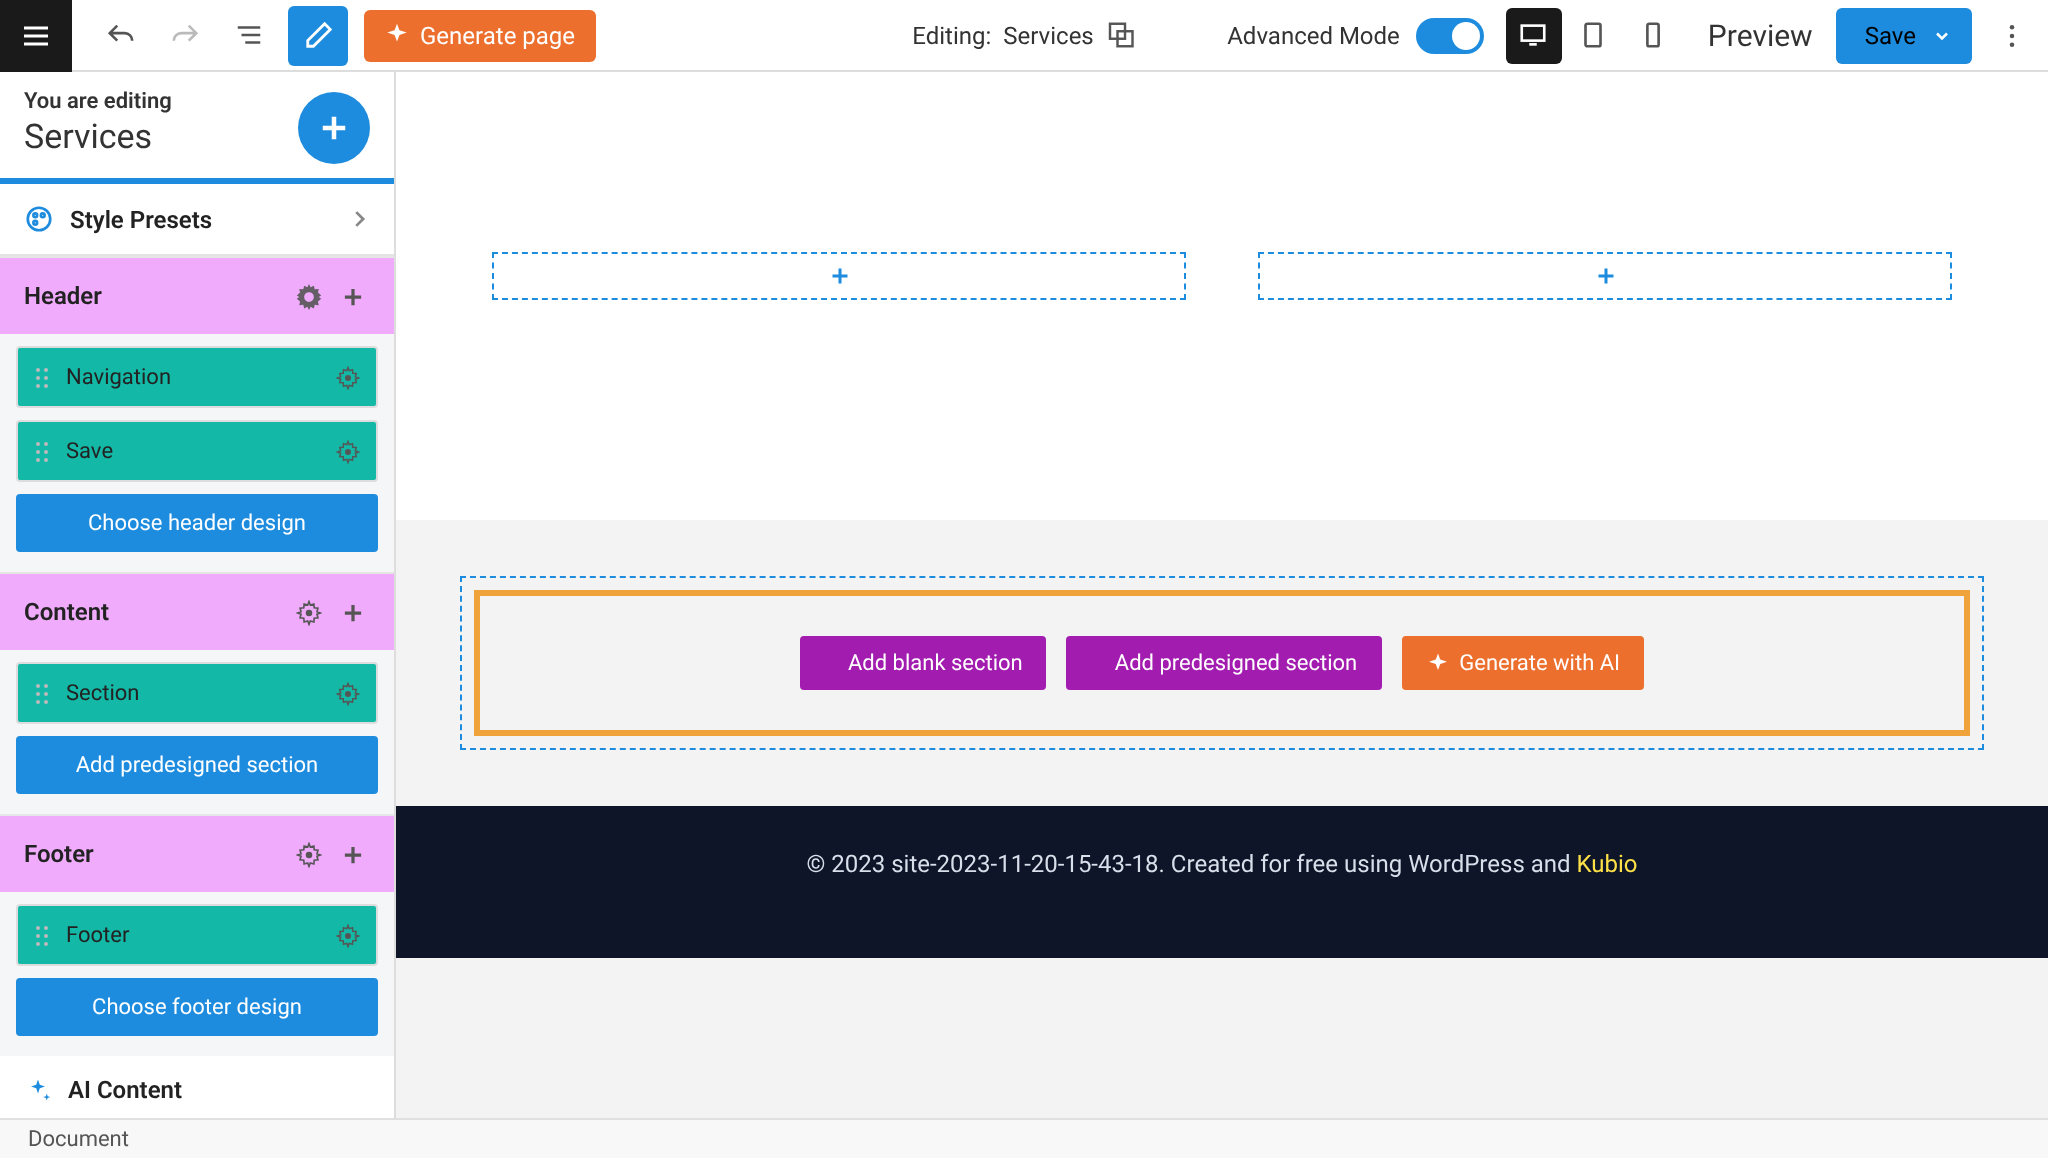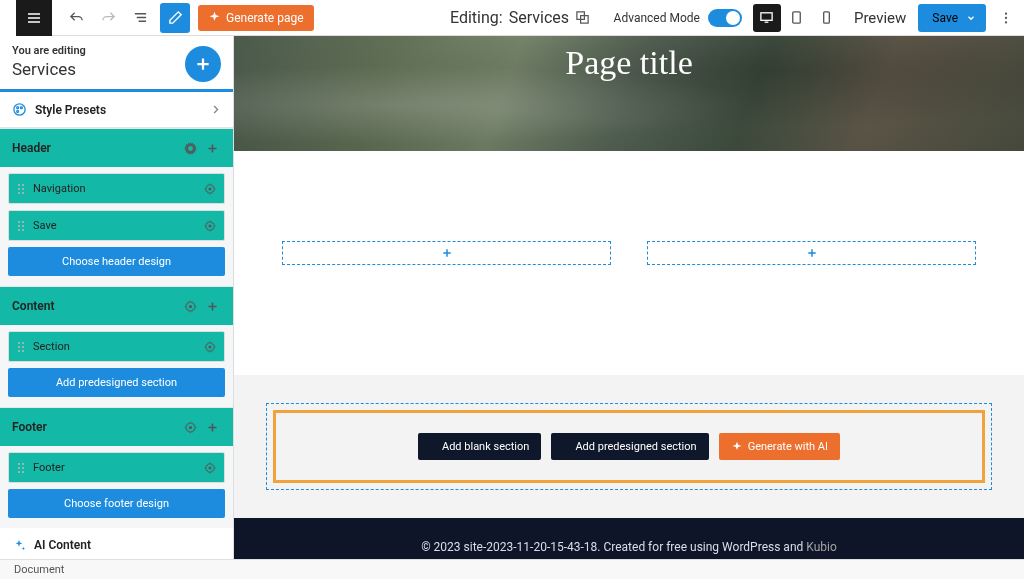--- a/index.html
+++ b/index.html
@@ -1,72 +1,72 @@
 <!DOCTYPE html>
 <html><head>
 <meta charset="utf-8">
 <style>
 * { box-sizing: border-box; margin: 0; padding: 0; }
 body { font-family: -apple-system, BlinkMacSystemFont, "Segoe UI", Roboto, sans-serif; font-size: 13px; color: #222; height: 579px; width: 1024px; overflow: hidden; display: flex; flex-direction: column; }
-.topbar { height: 36px; background: #fff; border-bottom: 1px solid #ddd; display: flex; align-items: flex-start; position: relative; margin-left: 16px; }
+.topbar { height: 36px; background: #fff; border-bottom: 1px solid #ddd; display: flex; align-items: flex-start; position: relative; }
 .topbar .left-cluster, .topbar .center-cluster, .topbar .right-cluster { display: flex; align-items: center; height: 100%; }
 .topbar .left-cluster { flex: 0 0 auto; }
 .topbar .center-cluster { position: absolute; left: 50%; transform: translateX(-50%); }
 .topbar .right-cluster { margin-left: auto; }
 .hamburger { width: 36px; height: 36px; background: #1a1a1a; display: flex; align-items: center; justify-content: center; cursor: pointer; }
 .icon-btn { width: 28px; height: 28px; display: flex; align-items: center; justify-content: center; cursor: pointer; border-radius: 3px; margin: 0 2px; color: #555; }
 .toolbar-sep { width: 8px; }
 .edit-mode-btn { background: #1e8cde; color: #fff; width: 30px; height: 30px; display: flex; align-items: center; justify-content: center; border-radius: 3px; margin: 0 4px; cursor: pointer; }
 .generate-btn { background: #ec6f2e; color: #fff; height: 26px; padding: 0 10px; border-radius: 3px; display: flex; align-items: center; gap: 5px; font-size: 12px; cursor: pointer; margin-left: 4px; }
-.editing-label { font-size: 16px; color: #333; display: flex; align-items: center; gap: 6px; }
+.editing-label { font-size: 12px; color: #333; display: flex; align-items: center; gap: 6px; }
 .editing-label .val { font-weight: 400; }
 .adv-mode { font-size: 12px; color: #333; margin-right: 8px; }
 .toggle { width: 34px; height: 18px; background: #1e8cde; border-radius: 9px; position: relative; margin-right: 10px; cursor: pointer; }
 .toggle::after { content: ""; position: absolute; top: 2px; right: 2px; width: 14px; height: 14px; background: #fff; border-radius: 50%; }
 .device-btn { width: 28px; height: 28px; display: flex; align-items: center; justify-content: center; cursor: pointer; border-radius: 3px; margin: 0 1px; color: #555; }
 .device-btn.active { background: #1a1a1a; color: #fff; }
 .preview-link { font-size: 15px; color: #333; margin: 0 12px; cursor: pointer; }
 .save-btn { background: #1e8cde; color: #000000; height: 28px; padding: 0 10px 0 14px; border-radius: 3px; display: flex; align-items: center; gap: 8px; font-size: 12px; cursor: pointer; margin-right: 6px; }
 .dots-btn { width: 28px; height: 28px; display: flex; align-items: center; justify-content: center; cursor: pointer; margin-right: 4px; color: #555; }
 .body { flex: 1; display: flex; min-height: 0; }
-.sidebar { width: 234px; background: #f5f6f7; border-right: 1px solid #ddd; display: flex; flex-direction: column; overflow-y: auto; position: relative; }
+.sidebar { width: 198px; background: #f5f6f7; border-right: 1px solid #ddd; display: flex; flex-direction: column; overflow-y: auto; position: relative; }
 .sidebar::-webkit-scrollbar { width: 10px; }
 .sidebar::-webkit-scrollbar-track { background: #eee; }
 .sidebar::-webkit-scrollbar-thumb { background: #bbb; border-radius: 5px; }
 .you-editing { background: #fff; padding: 8px 12px 10px; position: relative; border-bottom: 3px solid #1e8cde; }
 .you-editing .lbl { font-size: 11px; font-weight: 600; color: #333; }
 .you-editing .val { font-size: 17px; color: #333; margin-top: 2px; }
 .fab { position: absolute; top: 10px; right: 12px; width: 36px; height: 36px; background: #1e8cde; border-radius: 50%; display: flex; align-items: center; justify-content: center; cursor: pointer; }
 .panel-row { background: #fff; border-bottom: 1px solid #e3e3e3; padding: 10px 12px; display: flex; align-items: center; font-size: 12px; font-weight: 600; cursor: pointer; }
 .panel-row .spacer { flex: 1; }
 .panel-row svg.chev { color: #888; }
 .style-presets-icon { margin-right: 8px; color: #1e8cde; display: flex; }
-.section-header { padding: 10px 12px; font-size: 12px; font-weight: 600; display: flex; align-items: center; background: #14b8a6; border-top: 1px solid #e6e6e6; }
+.section-header { padding: 10px 12px; font-size: 12px; font-weight: 600; display: flex; align-items: center; background: #f0abfc; border-top: 1px solid #e6e6e6; }
 .section-header .spacer { flex: 1; }
 .section-header .hd-icon { width: 18px; height: 18px; display: flex; align-items: center; justify-content: center; cursor: pointer; color: #555; margin-left: 4px; }
 .section-body { padding: 6px 8px 10px; background: #f5f6f7; }
 .item-card { background: #14b8a6; border: 1px solid #ddd; border-radius: 2px; padding: 8px 8px; font-size: 11px; display: flex; align-items: center; margin-bottom: 6px; }
 .item-card .drag { color: #bbb; margin-right: 8px; display: flex; }
 .item-card .spacer { flex: 1; }
 .item-card .gear { color: #555; cursor: pointer; display: flex; }
 .primary-bar { background: #1e8cde; color: #fff; text-align: center; padding: 8px 0; font-size: 11px; border-radius: 2px; cursor: pointer; margin-top: 2px; }
 .canvas { flex: 1; background: #f3f3f3; overflow-y: auto; }
 .hero { height: 115px; background: linear-gradient(to bottom, rgba(80,90,80,0.3), rgba(60,70,60,0.4)), linear-gradient(110deg, #4a5a4a 0%, #6a7a5a 20%, #8a9a7a 35%, #5a6a5a 50%, #3a4a3a 65%, #6a5a4a 80%, #4a4a3a 100%); display: flex; align-items: flex-start; justify-content: center; color: #fff; font-size: 34px; font-family: Georgia, serif; padding-top: 8px; position: relative; overflow: hidden; }
 .hero::before { content: ""; position: absolute; inset: 0; background: radial-gradient(ellipse at 20% 60%, rgba(255,255,255,0.15), transparent 40%), radial-gradient(ellipse at 70% 30%, rgba(0,0,0,0.2), transparent 50%); }
 .hero span { position: relative; }
 .columns-area { background: #fff; padding: 90px 48px 110px; display: flex; gap: 36px; }
 .add-slot { flex: 1; border: 1px dashed #1e8cde; height: 24px; display: flex; align-items: center; justify-content: center; color: #1e8cde; cursor: pointer; }
 .insert-area { padding: 28px 32px; }
 .insert-outer { border: 1px dashed #1e8cde; padding: 6px; }
 .insert-inner { border: 3px solid #f0a33a; padding: 20px; display: flex; align-items: center; justify-content: center; gap: 10px; }
 .pill-btn { color: #fff; font-size: 11px; padding: 7px 12px; border-radius: 2px; cursor: pointer; display: flex; align-items: center; gap: 5px; }
-.pill-blue { background: #0f172a; padding-left: 24px; }
+.pill-blue { background: #a21caf; padding-left: 24px; }
 .pill-orange { background: #ec6f2e; }
 .footer { background: #0e1528; color: #d8dfea; font-size: 12px; text-align: center; padding: 22px 0 40px; }
-.footer a { color: #a3a3a3; text-decoration: none; }
+.footer a { color: #fde047; text-decoration: none; }
 .statusbar { height: 20px; background: #f8f8f8; border-top: 1px solid #e0e0e0; font-size: 11px; color: #555; padding-left: 14px; display: flex; align-items: center; }
 .ai-icon { color: #1e8cde; margin-right: 8px; display: flex; }
 </style>
 </head>
 <body>
 
 <div class="topbar">
   <div class="left-cluster">
     <div class="hamburger">
       <svg width="16" height="16" viewBox="0 0 16 16" fill="none" stroke="#fff" stroke-width="1.6">
@@ -319,23 +319,20 @@
           <svg width="14" height="14" viewBox="0 0 16 16" fill="currentColor">
             <path d="M8 2l1 3 3 1-3 1-1 3-1-3-3-1 3-1zM13 10l.5 1.5L15 12l-1.5.5L13 14l-.5-1.5L11 12l1.5-.5z"></path>
           </svg>
         </span>
       <span>AI Content</span>
     </div>
 
   </div>
 
   <div class="canvas">
-    <div class="hero">
-      <span>Page title</span>
-    </div>
     <div class="columns-area">
       <div class="add-slot">
         <svg width="12" height="12" viewBox="0 0 16 16" fill="none" stroke="currentColor" stroke-width="2">
             <path d="M8 3v10M3 8h10"></path>
           </svg>
       </div>
       <div class="add-slot">
         <svg width="12" height="12" viewBox="0 0 16 16" fill="none" stroke="currentColor" stroke-width="2">
             <path d="M8 3v10M3 8h10"></path>
           </svg>

